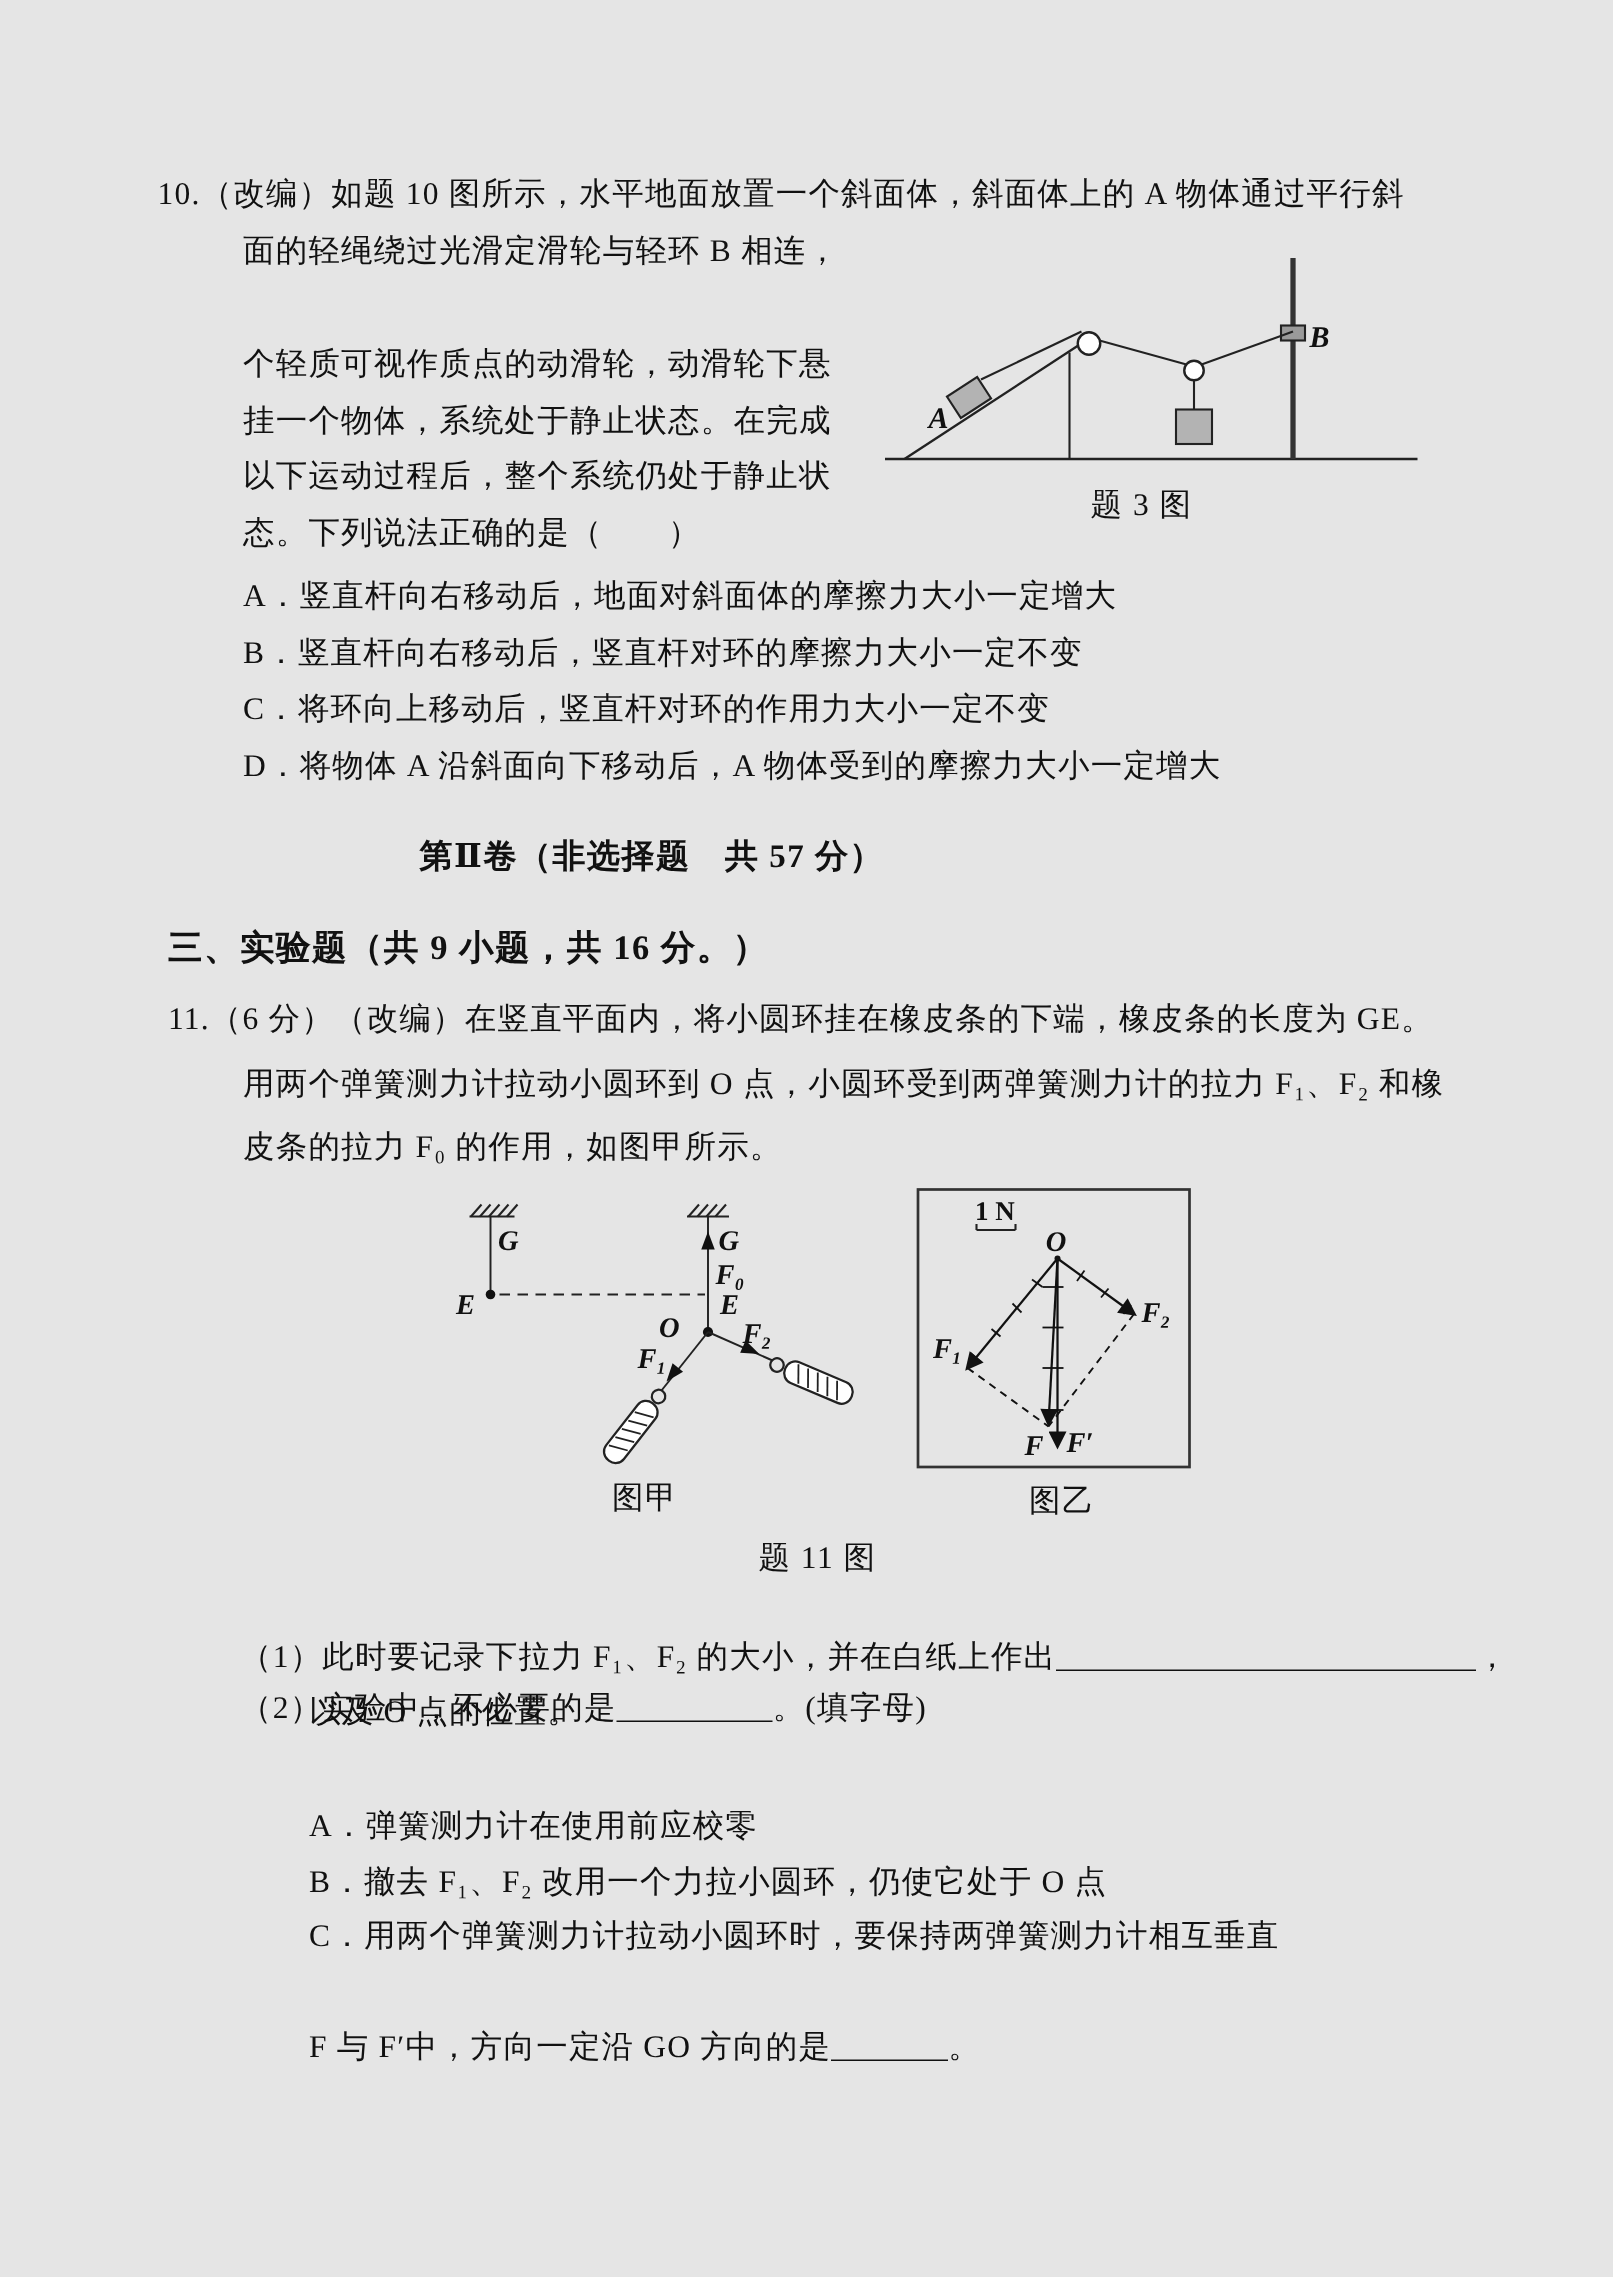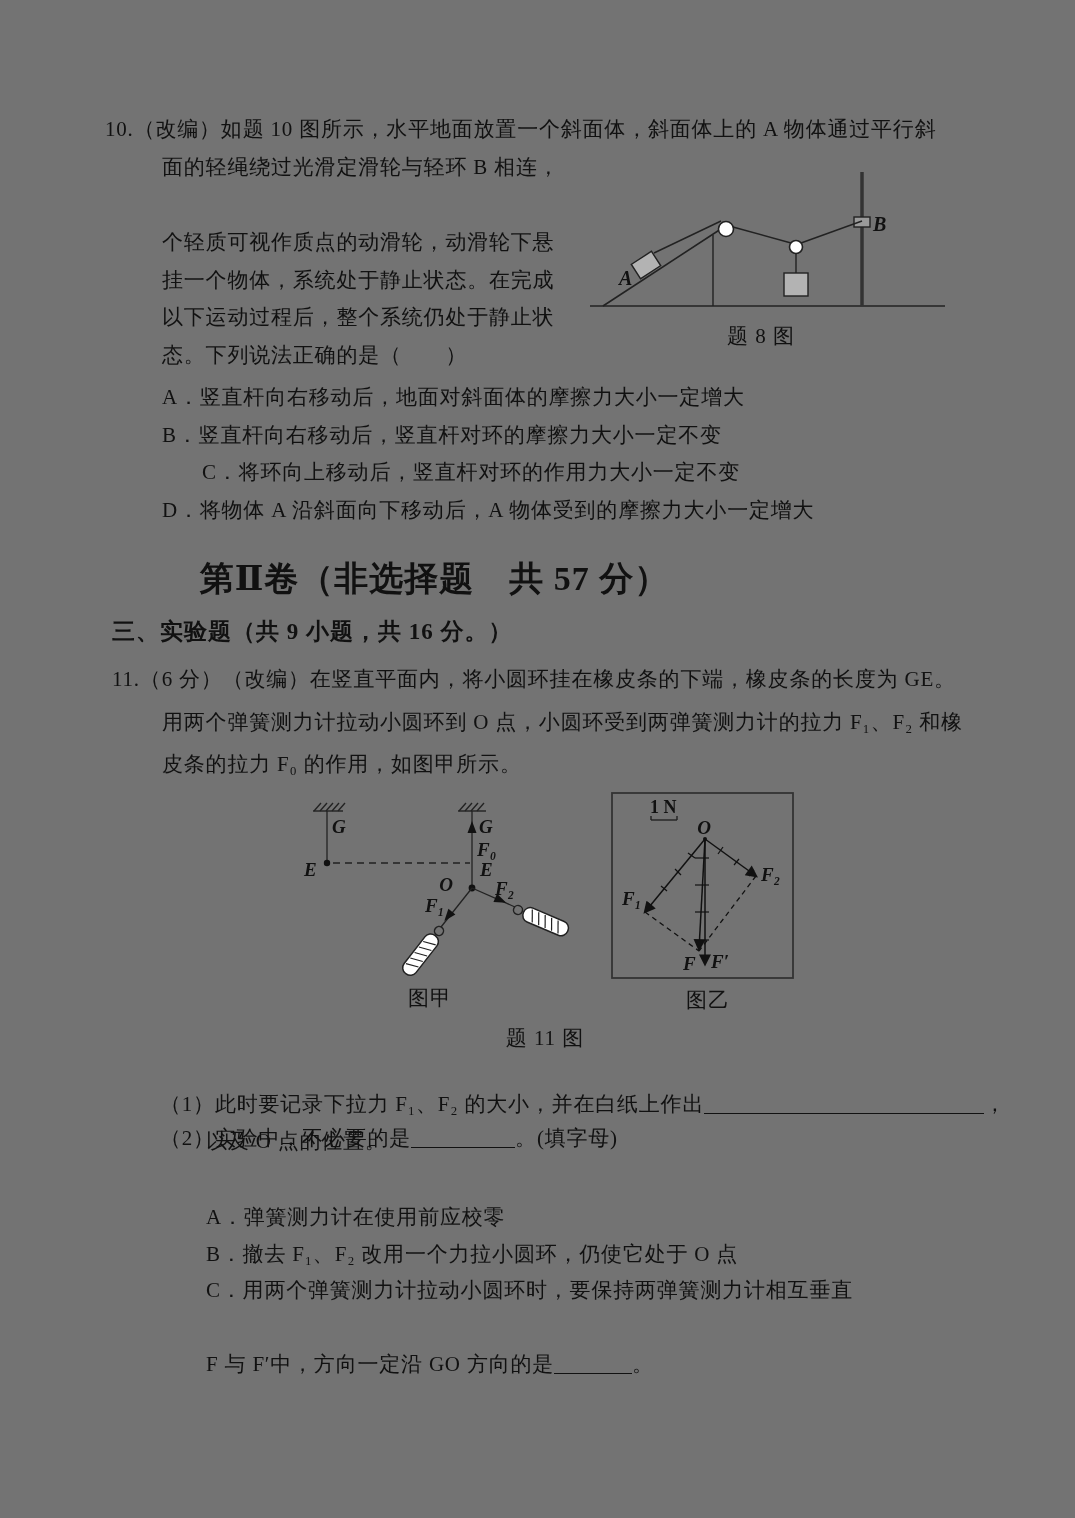--- a/index.html
+++ b/index.html
@@ -1,21 +1,21 @@
 <!DOCTYPE html>
 <html><head>
 <meta charset="utf-8">
 <style>
   html,body{margin:0;padding:0;}
   body{width:1075px;height:1518px;background:#ffffff;position:relative;
        font-family:"Liberation Serif","DejaVu Serif",serif;color:#111;}
-  .page{position:absolute;left:0;top:0;width:1075px;height:1518px;background:#737373;overflow:hidden;}
+  .page{position:absolute;left:0;top:0;width:1075px;height:1518px;background:#e5e5e5;overflow:hidden;}
   .t{position:absolute;font-size:21px;line-height:24px;white-space:nowrap;letter-spacing:0.8px;}
   .hdr{position:absolute;left:0;top:556px;width:869px;text-align:center;
-       font-size:34px;font-weight:bold;letter-spacing:1px;}
+       font-size:22px;font-weight:bold;letter-spacing:1px;}
   .sec{position:absolute;font-size:23px;font-weight:bold;letter-spacing:1px;}
   .cap{position:absolute;font-size:21px;text-align:center;letter-spacing:1px;}
   .blank{display:inline-block;border-bottom:1.7px solid #111;height:18px;vertical-align:-3px;}
   .b280{width:280px;} .b104{width:104px;} .b78{width:78px;}
   svg{position:absolute;overflow:visible;}
   svg text{font-family:"Liberation Serif","DejaVu Serif",serif;fill:#111;}
   .vlab{font-style:italic;font-weight:600;font-size:19px;}
   .vlab2{font-style:italic;font-weight:600;font-size:20px;}
   .slab{font-size:18px;font-weight:600;}
 </style>
@@ -26,21 +26,21 @@
 
   <div class="t" style="left:105px;top:117px;">10.（改编）如题 10 图所示，水平地面放置一个斜面体，斜面体上的 A 物体通过平行斜</div>
   <div class="t" style="left:162px;top:155px;">面的轻绳绕过光滑定滑轮与轻环 B 相连，</div>
   <div class="t" style="left:162px;top:230px;">个轻质可视作质点的动滑轮，动滑轮下悬</div>
   <div class="t" style="left:162px;top:268px;">挂一个物体，系统处于静止状态。在完成</div>
   <div class="t" style="left:162px;top:305px;">以下运动过程后，整个系统仍处于静止状</div>
   <div class="t" style="left:162px;top:343px;">态。下列说法正确的是（　　）</div>
 
   <div class="t" style="left:162px;top:385px;">A．竖直杆向右移动后，地面对斜面体的摩擦力大小一定增大</div>
   <div class="t" style="left:162px;top:423px;">B．竖直杆向右移动后，竖直杆对环的摩擦力大小一定不变</div>
-  <div class="t" style="left:162px;top:460px;margin-left:40px;">C．将环向上移动后，竖直杆对环的作用力大小一定不变</div>
+  <div class="t" style="left:162px;top:460px;">C．将环向上移动后，竖直杆对环的作用力大小一定不变</div>
   <div class="t" style="left:162px;top:498px;">D．将物体 A 沿斜面向下移动后，A 物体受到的摩擦力大小一定增大</div>
 
   <svg style="left:585px;top:165px;" width="375" height="150" viewBox="0 0 375 150">
     <g stroke="#222" stroke-width="1.6" fill="none">
       <line x1="5" y1="141" x2="360" y2="141"></line>
       <line x1="18" y1="141" x2="142" y2="60"></line>
       <line x1="128" y1="70" x2="128" y2="141" stroke-width="1.4"></line>
     </g>
     <g>
       <line x1="277" y1="7" x2="277" y2="141" stroke="#333" stroke-width="3.5"></line>
@@ -54,21 +54,21 @@
     </g>
     <circle cx="141" cy="64" r="7.5" fill="#fff" stroke="#222" stroke-width="1.6"></circle>
     <circle cx="211" cy="82" r="6.5" fill="#fff" stroke="#222" stroke-width="1.6"></circle>
     <g transform="translate(61,100) rotate(-33)">
       <rect x="-12" y="-8.5" width="24" height="17" fill="#b3b3b3" stroke="#222" stroke-width="1.4"></rect>
     </g>
     <rect x="199" y="108" width="24" height="23" fill="#b3b3b3" stroke="#222" stroke-width="1.4"></rect>
     <text x="34" y="120" class="vlab2" font-style="normal">A</text>
     <text x="288" y="66" class="vlab2" font-style="normal">B</text>
   </svg>
-  <div class="cap" style="left:696px;top:322px;width:130px;">题 8 图</div>
+  <div class="cap" style="left:696px;top:322px;width:130px;">题 3 图</div>
 
   <div class="hdr">第Ⅱ卷（非选择题　共 57 分）</div>
   <div class="sec" style="left:112px;top:616px;">三、实验题（共 9 小题，共 16 分。）</div>
 
   <div class="t" style="left:112px;top:667px;">11.（6 分）（改编）在竖直平面内，将小圆环挂在橡皮条的下端，橡皮条的长度为 GE。</div>
   <div class="t" style="left:162px;top:710px;">用两个弹簧测力计拉动小圆环到 O 点，小圆环受到两弹簧测力计的拉力 F₁、F₂ 和橡</div>
   <div class="t" style="left:162px;top:752px;">皮条的拉力 F₀ 的作用，如图甲所示。</div>
 
   <svg style="left:295px;top:800px;" width="290" height="185" viewBox="0 0 290 185">
     <g stroke="#222" stroke-width="1.4">

